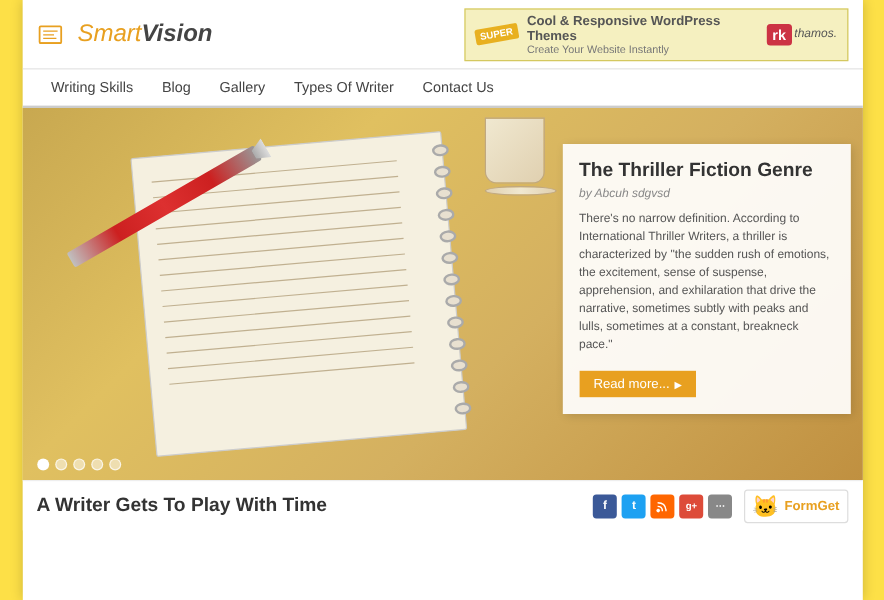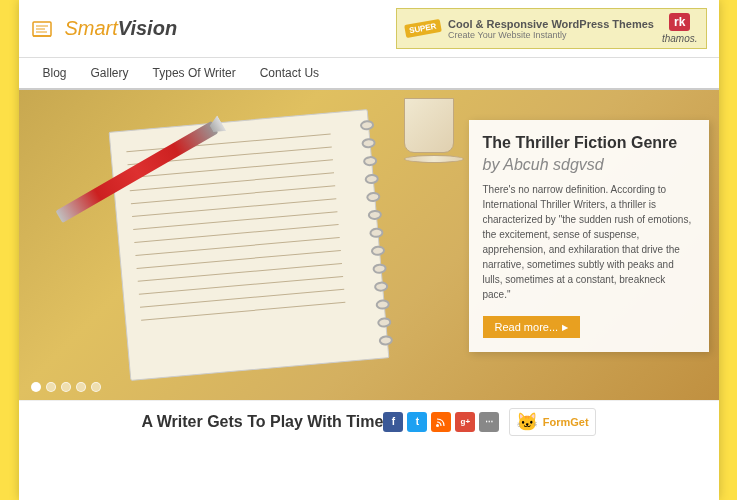--- a/index.html
+++ b/index.html
@@ -98,21 +98,20 @@
 
     .ad-text .ad-sub {
       font-size: 9px;
       color: #777;
     }
 
     .ad-logo {
       display: flex;
       align-items: center;
       gap: 2px;
-      flex-direction: column;
     }
 
     .rk-logo {
       background: #cc3344;
       color: #fff;
       font-size: 12px;
       font-weight: bold;
       padding: 2px 5px;
       border-radius: 3px;
     }
@@ -253,21 +252,21 @@
     }
 
     .article-card-title {
       font-size: 16px;
       font-weight: bold;
       color: #333;
       margin-bottom: 4px;
     }
 
     .article-card-byline {
-      font-size: 16px;
+      font-size: 10px;
       color: #888;
       font-style: italic;
       margin-bottom: 8px;
     }
 
     .article-card-body {
       font-size: 10px;
       color: #555;
       line-height: 1.5;
       margin-bottom: 14px;
@@ -310,21 +309,21 @@
     .dot.active {
       background: #fff;
     }
 
     
     .footer-bar {
       background: #fff;
       padding: 6px 12px;
       display: flex;
       align-items: center;
-      justify-content: center;
+      justify-content: space-between;
       border-top: 1px solid #eee;
       height: 42px;
     }
 
     .footer-title {
       font-size: 16px;
       font-weight: bold;
       color: #333;
     }
 
@@ -420,20 +419,23 @@
         </div>
         <div class="ad-logo">
           <span class="rk-logo">rk</span>
           <span class="rk-text">thamos.</span>
         </div>
       </div>
     </header>
 
     <nav class="site-nav">
       <ul class="nav-list">
+        <li>
+            <a href="#">Writing Skills</a>
+          </li>
         <li>
             <a href="#">Blog</a>
           </li>
         <li>
             <a href="#">Gallery</a>
           </li>
         <li>
             <a href="#">Types Of Writer</a>
           </li>
         <li>

